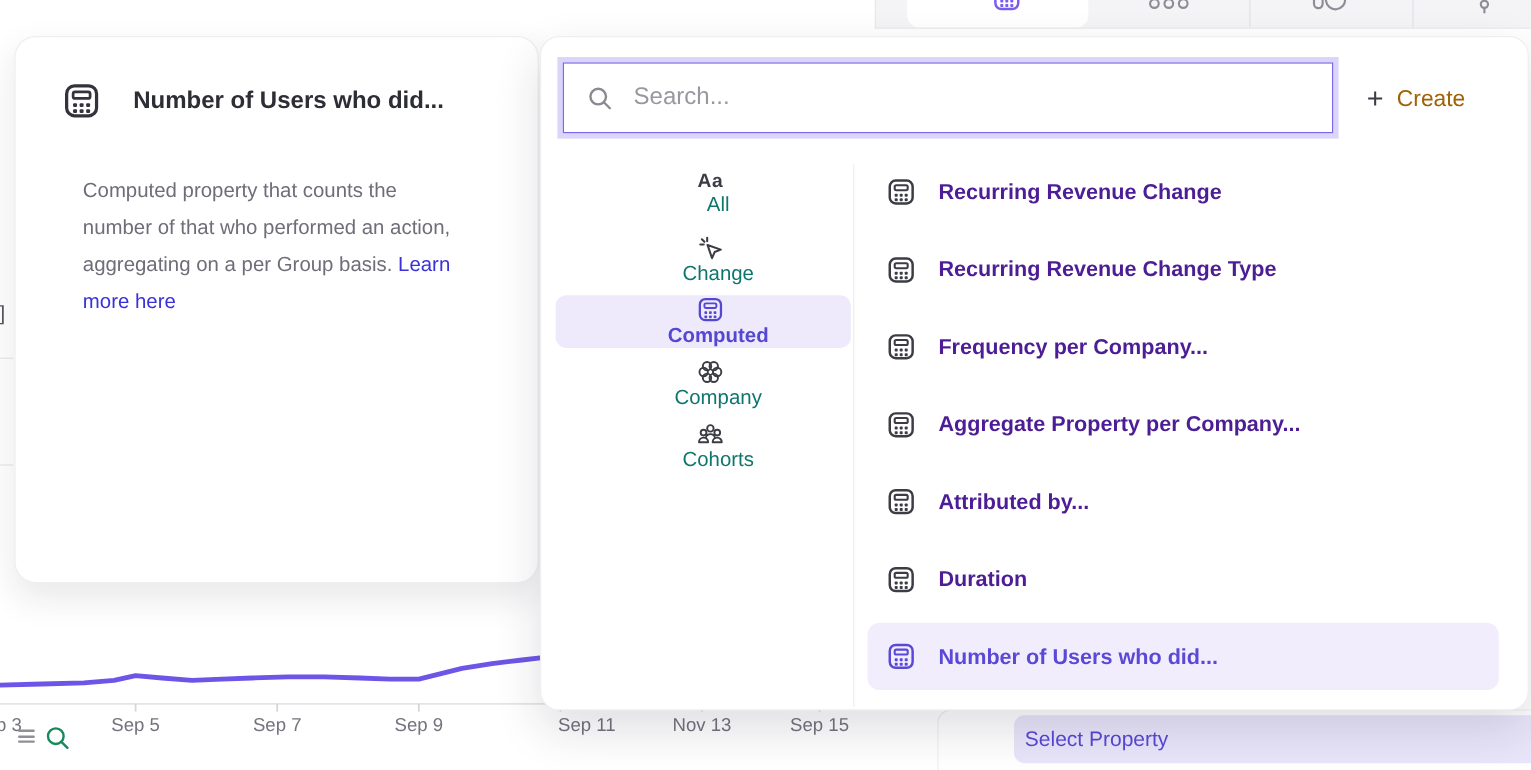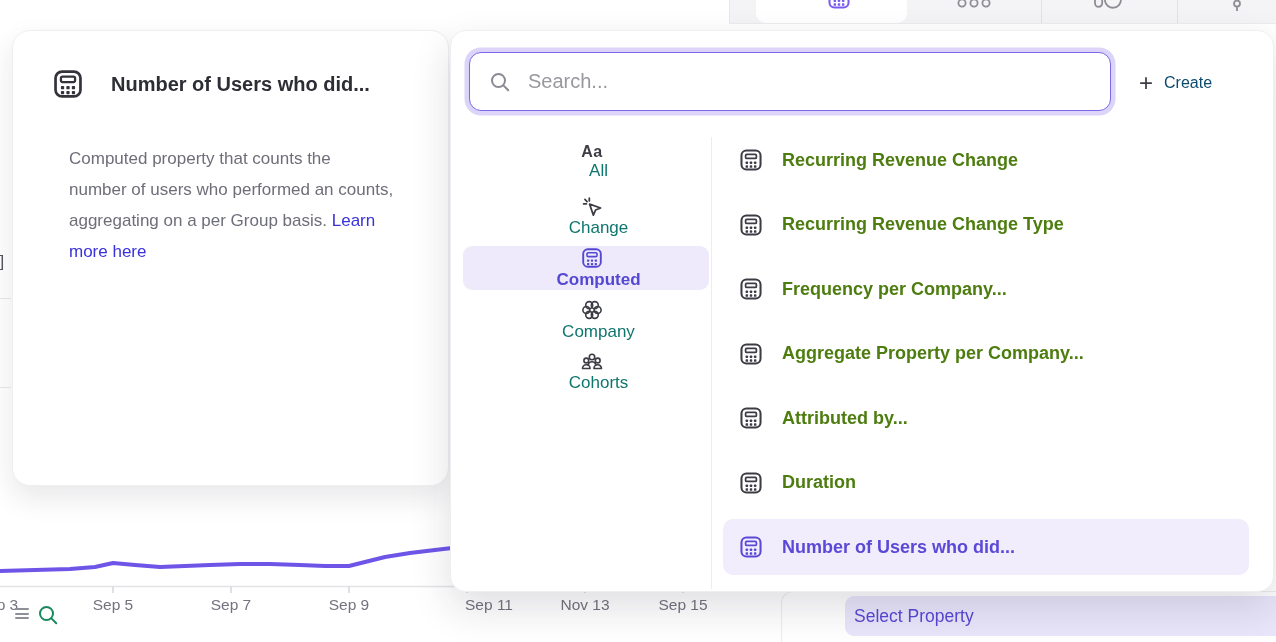--- a/index.html
+++ b/index.html
@@ -45,48 +45,48 @@
   .tooltip-title{font-size:20px;font-weight:700;color:#2d2d35;}
   .tooltip-body{position:absolute;left:56px;top:112px;width:372px;
                 font-size:17px;line-height:31px;color:#6e6e79;}
   .tooltip-body .link{color:#3a31da;cursor:pointer;}
 
   
   .picker{position:absolute;left:450px;top:30px;width:822px;height:560px;background:#fff;
           border:1px solid #efeff2;border-radius:16px;z-index:6;overflow:hidden;
           box-shadow:0 16px 40px rgba(25,25,50,.14);}
   .search-box{position:absolute;left:18px;top:21px;width:640px;height:57px;background:#fff;
-              border:1.5px solid #7b68e8;border-radius:12px;
+              border:1.5px solid #7b68e8;border-radius:0;
               box-shadow:0 0 0 4.5px #dcd4f9;display:flex;align-items:center;}
   .search-box .s-icon{margin-left:18px;color:#8a8a93;flex:0 0 auto;display:flex;}
   .search-box input{flex:1;margin-left:14px;margin-right:14px;border:none;outline:none;
                     font-family:"Liberation Sans",sans-serif;font-size:20px;color:#3a3a42;background:transparent;}
   .search-box input::placeholder{color:#98989f;}
   .create-btn{position:absolute;left:682px;top:36px;height:32px;display:flex;align-items:center;gap:11px;
               background:none;border:none;cursor:pointer;font-family:"Liberation Sans",sans-serif;}
   .create-btn .plus{font-size:24px;font-weight:400;color:#3c3c44;line-height:1;}
-  .create-btn .c-label{font-size:16px;color:#0c4a6e;}
+  .create-btn .c-label{font-size:19px;color:#a16207;}
 
   .v-divider{position:absolute;left:260px;top:106px;width:1px;height:452px;background:#ededf0;}
 
   .cat-col{position:absolute;left:12px;top:112px;width:246px;}
   .cat{display:flex;align-items:center;height:44px;margin-bottom:7.5px;padding-left:12px;
        border-radius:9px;cursor:pointer;flex-direction:column;}
   .cat .c-ico{width:26px;display:flex;justify-content:center;color:#3c3c45;}
   .cat .c-lab{margin-left:13px;font-size:17px;font-weight:500;color:#0f766e;}
   .cat.selected{background:#eeeafb;}
   .cat.selected .c-ico{color:#5448d2;}
   .cat.selected .c-lab{color:#5448d2;font-weight:600;}
   .aa{font-size:16px;font-weight:600;color:#4a4a52;letter-spacing:.5px;}
 
   .item-col{position:absolute;left:272px;top:104px;width:526px;}
   .item{display:flex;align-items:center;height:50px;margin-bottom:14.5px;padding-left:14px;
         border-radius:10px;cursor:pointer;}
   .item .i-ico{width:28px;display:flex;justify-content:center;color:#3c3c45;}
-  .item .i-lab{margin-left:17px;font-size:18px;font-weight:600;color:#4d7c0f;}
+  .item .i-lab{margin-left:17px;font-size:18px;font-weight:600;color:#4c1d95;}
   .item.selected{background:#f1edfc;height:56px;margin-top:-3px;}
   .item.selected .i-ico{color:#5a49d6;}
   .item.selected .i-lab{color:#5a49d6;}
 </style>
 </head>
 <body>
 
 <div id="canvas">
 
   <svg width="0" height="0" style="position:absolute">
@@ -196,21 +196,21 @@
 
   <div class="tooltip-card">
     <div class="tooltip-head">
       <svg class="t-icon" width="34" height="34">
           <use href="#sym-calc"></use>
         </svg>
       <div class="tooltip-title">Number of Users who did...</div>
     </div>
     <div class="tooltip-body">
       <span>Computed property that counts the</span><br>
-      <span>number of users who performed an counts,</span><br>
+      <span>number of that who performed an action,</span><br>
       <span>aggregating on a per Group basis. </span><a class="link">Learn</a><br>
       <a class="link">more here</a>
     </div>
   </div>
 
   <div class="picker">
     <div class="search-box">
       <svg class="s-icon" width="24" height="24">
           <use href="#sym-search"></use>
         </svg>

